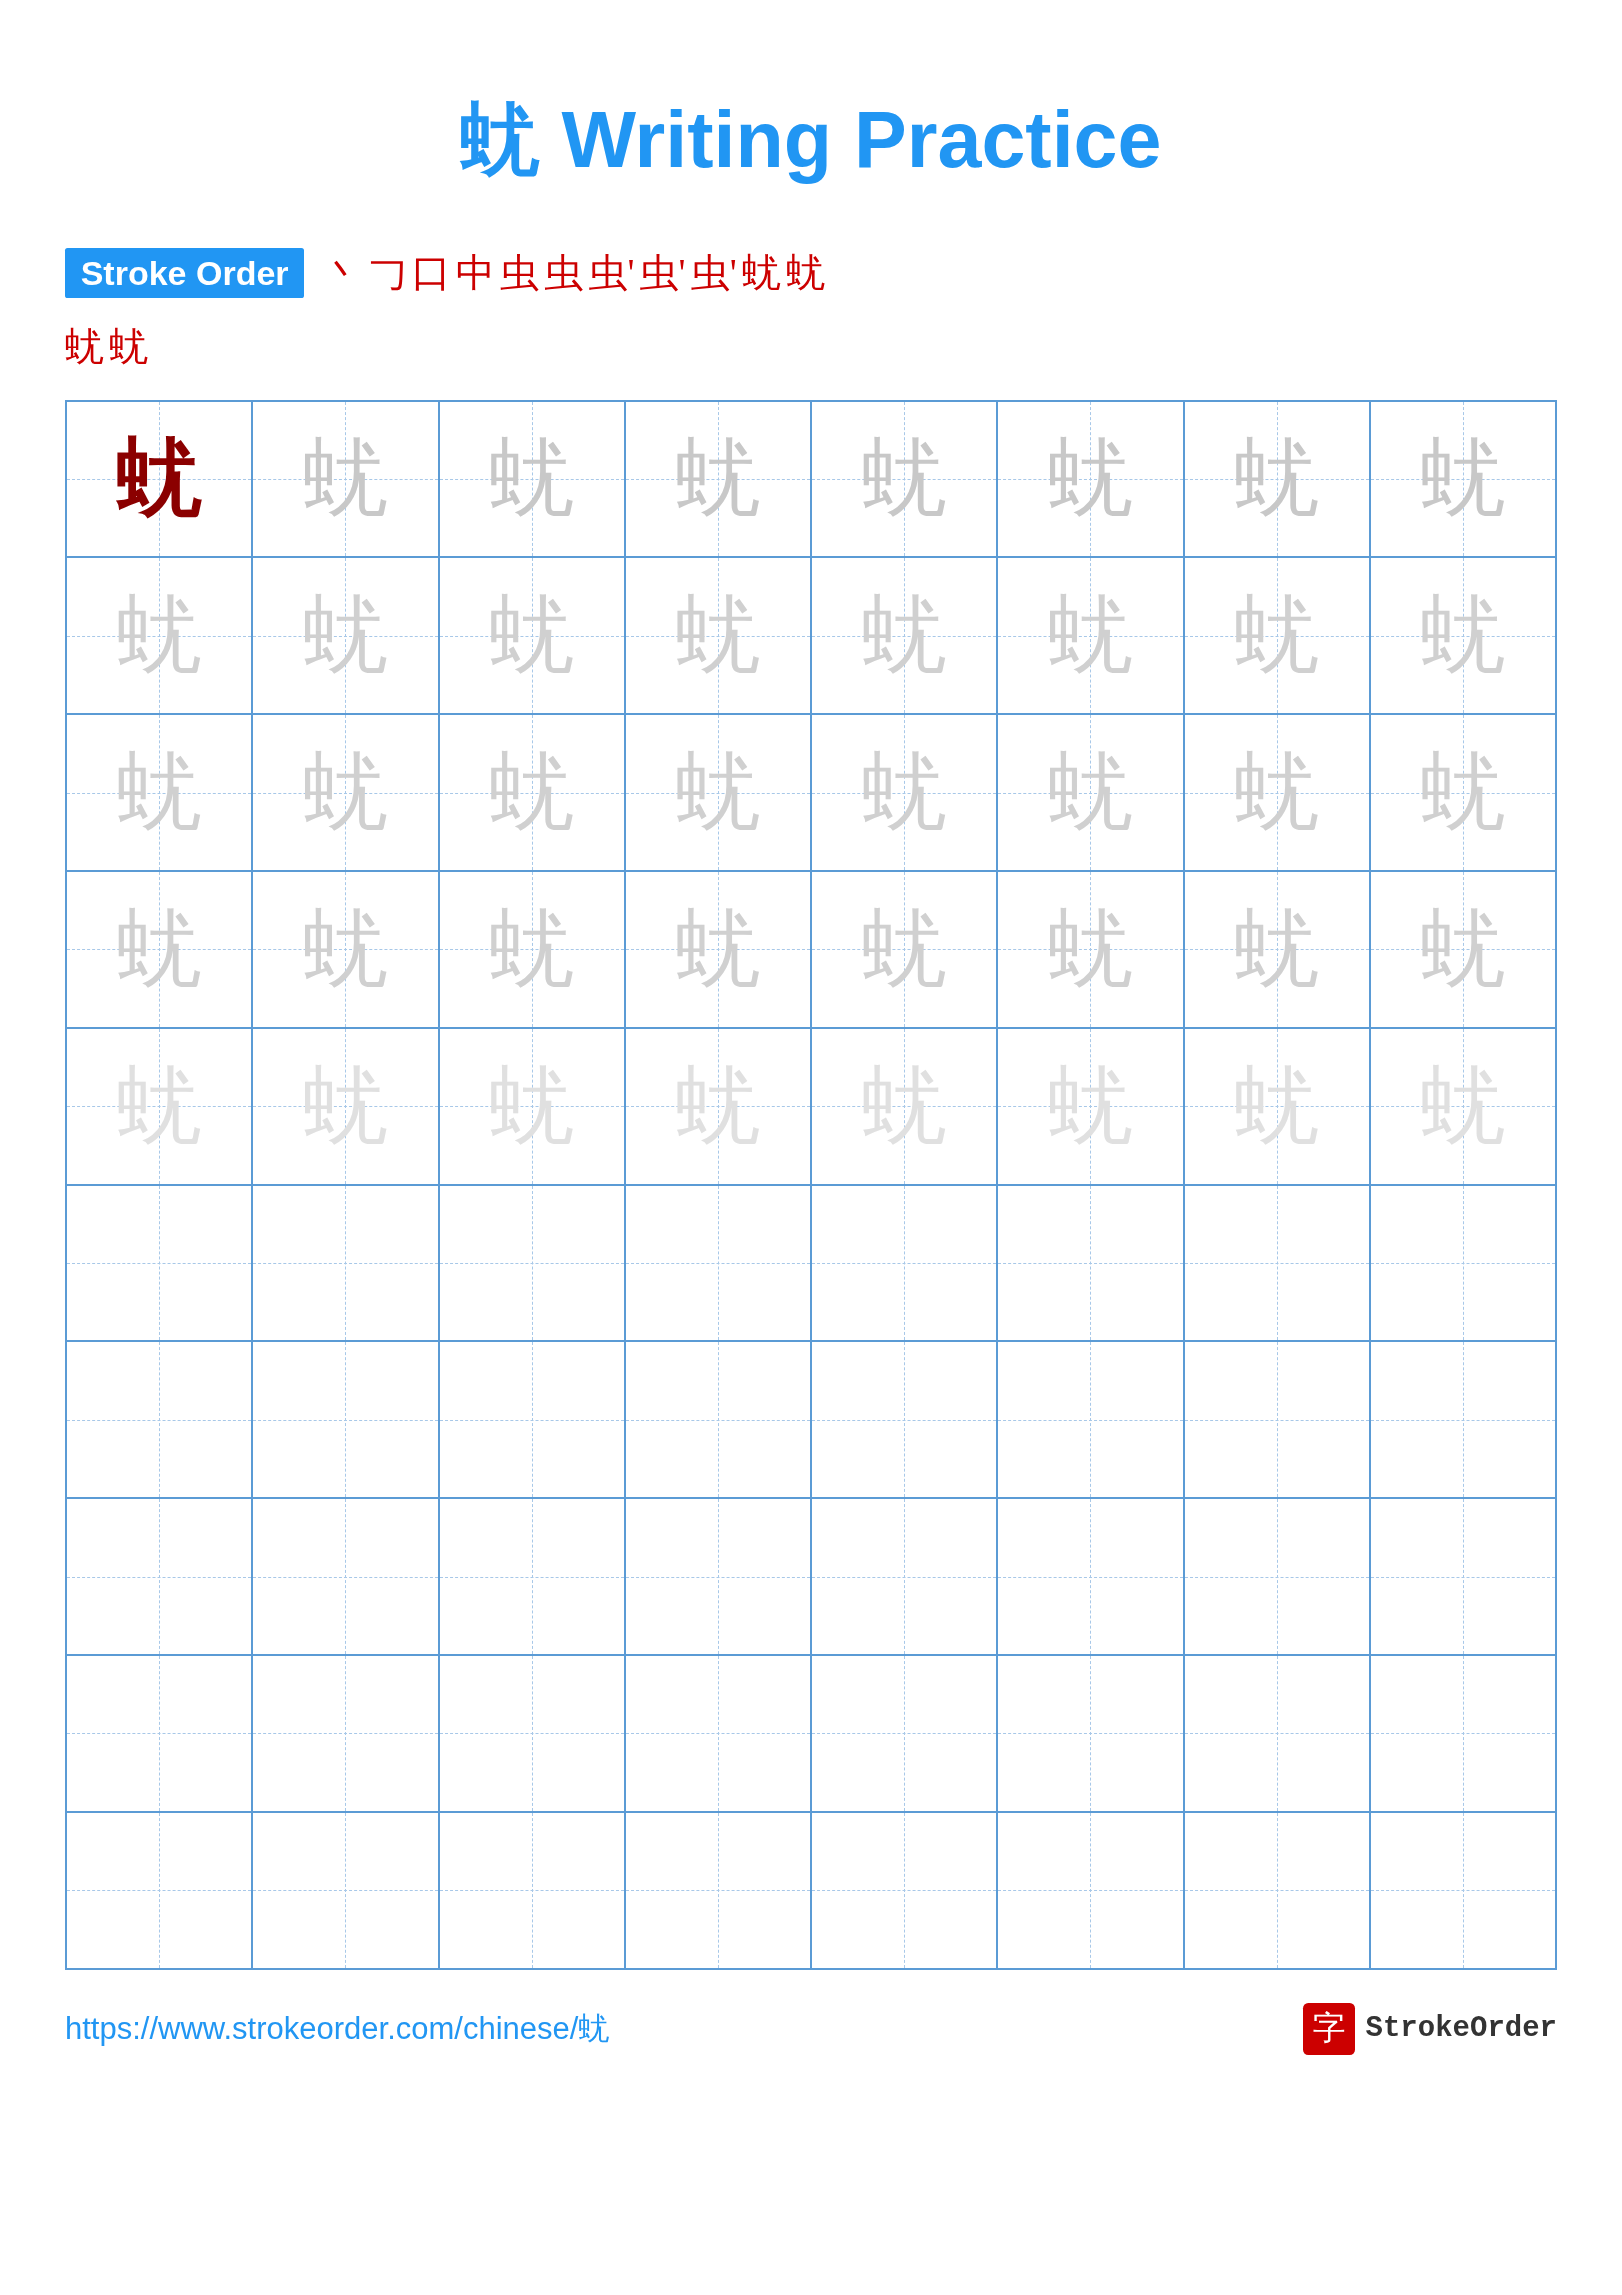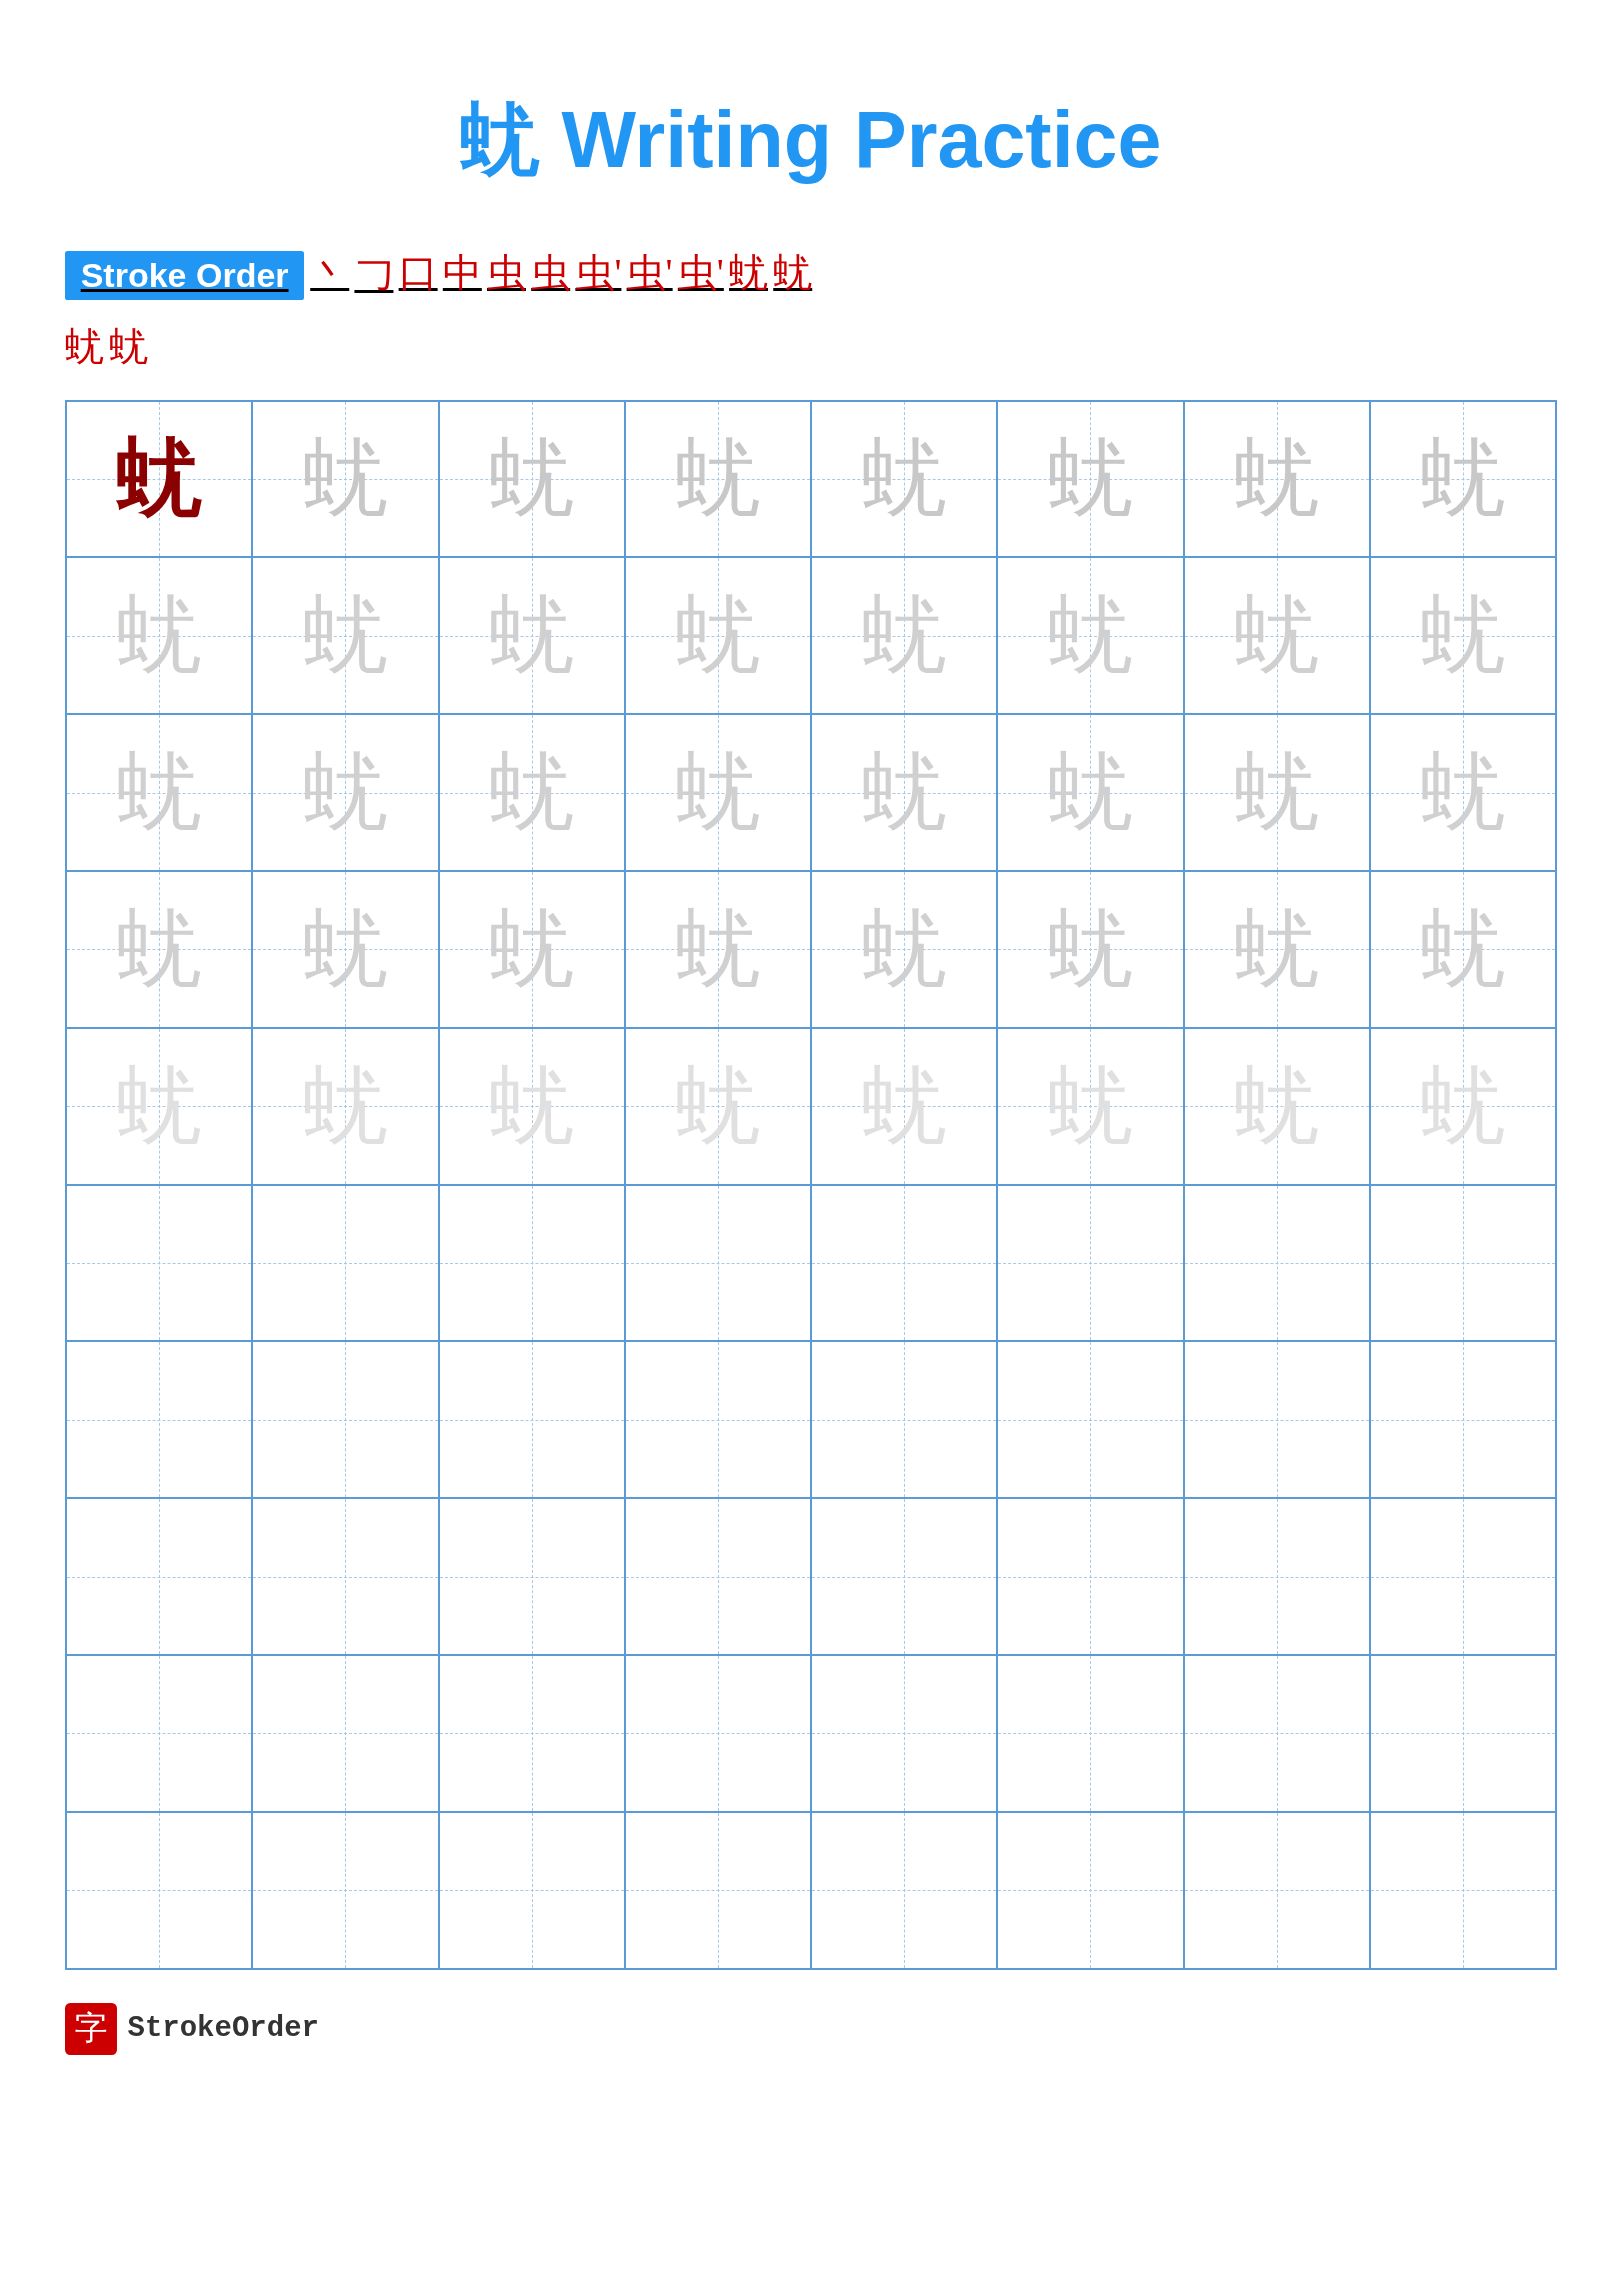--- a/index.html
+++ b/index.html
@@ -17,25 +17,24 @@
       text-align: center;
       font-size: 79px;
       font-weight: bold;
       color: #2196F3;
       margin-bottom: 52px;
       margin-top: 36px;
     }
 
     .stroke-order-section {
       display: flex;
-      align-items: flex-end;
+      align-items: center;
       flex-wrap: wrap;
       margin-bottom: 19.6px;
-      gap: 6px;
-      text-decoration: underline;
+      gap: 19px;
     }
 
     .stroke-order-badge {
       background-color: #2196F3;
       color: white;
       padding: 5.2px 15.7px;
       border-radius: 2.6px;
       font-size: 34px;
       font-weight: bold;
       white-space: nowrap;
@@ -362,18 +361,19 @@
   <div class="grid-cell"></div>
   <div class="grid-cell"></div>
   <div class="grid-cell"></div>
   <div class="grid-cell"></div>
   <div class="grid-cell"></div>
   <div class="grid-cell"></div>
 
 </div>
 
 <div class="footer">
+  <a class="footer-url" href="#">https://www.strokeorder.com/chinese/蚘</a>
   <div class="footer-logo">
     <div class="footer-logo-icon">字</div>
     <span class="footer-logo-text">StrokeOrder</span>
   </div>
 </div>
 
 
 </body></html>

